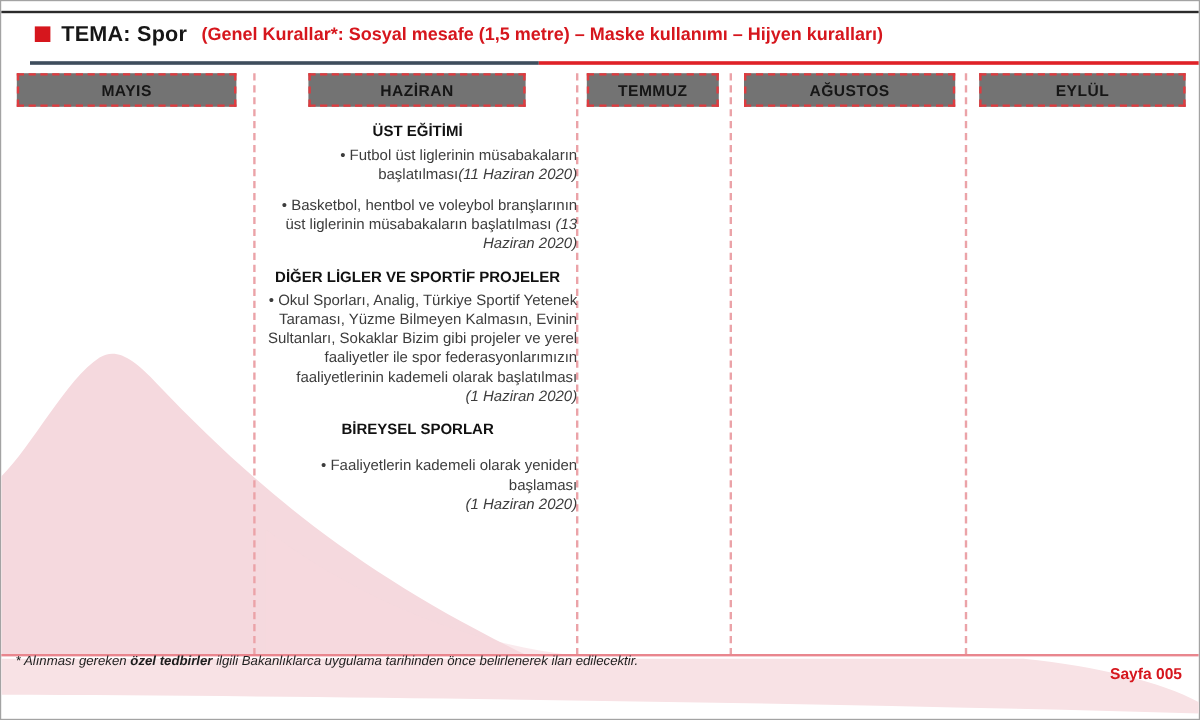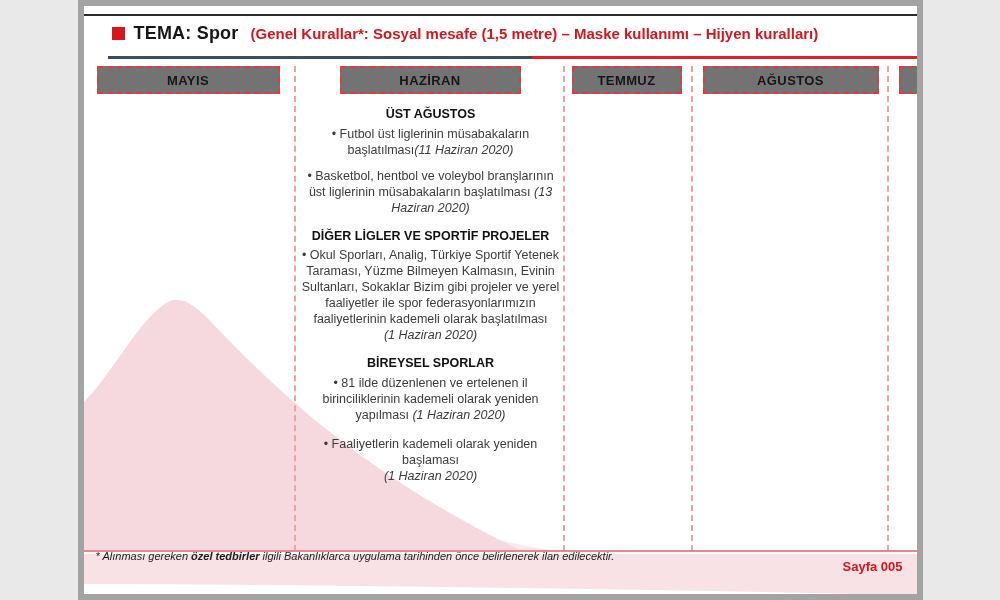--- a/index.html
+++ b/index.html
@@ -1,18 +1,18 @@
 <!DOCTYPE html>
 <html><head>
 <meta charset="utf-8">
 <style>
   html,body{margin:0;padding:0;background:#e9e9e9;}
   .page{
-    position:relative;width:845px;height:600px;margin:0 auto;
-    background:#ffffff;border:6px solid #a3a3a3;box-sizing:border-box;
+    position:relative;width:1000px;height:600px;margin:0 auto;
+    background:#ffffff;border:1px solid #a3a3a3;box-sizing:border-box;
     font-family:"Liberation Sans", sans-serif;overflow:hidden;
   }
   .top-rule{position:absolute;top:8px;left:0;width:100%;height:2px;background:#2b2b2b;}
   .header-row{position:absolute;top:17px;left:28px;display:flex;align-items:center;white-space:nowrap;}
   .title-bullet{width:13px;height:13px;background:#d6161d;margin-right:9px;flex:0 0 auto;}
   .page-title{font-size:18px;font-weight:bold;color:#161616;letter-spacing:.2px;}
   .page-subtitle{font-size:15px;font-weight:bold;color:#d6161d;margin-left:12px;}
   .rule-navy{position:absolute;top:50px;left:24px;width:424px;height:3px;background:#3e4d5c;}
   .rule-red{position:absolute;top:50px;left:448px;width:550px;height:3px;background:#df2127;}
   .month-box{
@@ -28,21 +28,21 @@
   .mb-eylul{left:815px;width:172px;}
   .v-sep{position:absolute;top:60px;height:485px;width:0;border-left:2px dashed #eba3a8;z-index:2;}
   .vs-1{left:210px;} .vs-2{left:479px;} .vs-3{left:607px;} .vs-4{left:803px;}
   .bg-svg{position:absolute;top:0;left:0;z-index:0;}
   .june-col{
     position:absolute;left:214px;top:101px;width:266px;z-index:2;
     text-align:center;font-size:12.5px;line-height:1.28;color:#3c3c3c;
   }
   .sec{margin-bottom:13px;}
   .sec-heading{font-weight:bold;color:#111;margin:0 0 3px 0;font-size:12.5px;line-height:1.25;}
-  .bullet{margin:0 0 10px 0;}
+  .bullet{margin:0 0 10px 0;text-align:right;}
   .bullet:last-child{margin-bottom:0;}
   .date{font-style:italic;}
   .date-line{font-style:italic;display:block;}
   .bottom-rule{position:absolute;top:544px;left:0;width:100%;height:2px;background:#e9868e;z-index:2;}
   .footer-note{
     position:absolute;top:544px;left:12px;z-index:3;
     font-size:11px;font-style:italic;color:#1d1d1d;white-space:nowrap;
   }
   .footer-note .bold{font-weight:bold;}
   .page-num{
@@ -89,33 +89,32 @@
   </div>
 
   <div class="v-sep vs-1"></div>
   <div class="v-sep vs-2"></div>
   <div class="v-sep vs-3"></div>
   <div class="v-sep vs-4"></div>
 
   <div class="june-col">
 
     <div class="sec">
-      <p class="sec-heading">ÜST AĞUSTOS</p>
+      <p class="sec-heading">ÜST EĞİTİMİ</p>
       <p class="bullet"><span>• Futbol üst liglerinin müsabakaların başlatılması</span><span class="date">(11 Haziran 2020)</span></p>
       <p class="bullet"><span>• Basketbol, hentbol ve voleybol branşlarının üst liglerinin müsabakaların başlatılması</span><span class="date"> (13 Haziran 2020)</span></p>
     </div>
 
     <div class="sec">
       <p class="sec-heading">DİĞER LİGLER VE SPORTİF PROJELER</p>
       <p class="bullet"><span>• Okul Sporları, Analig, Türkiye Sportif Yetenek Taraması, Yüzme Bilmeyen Kalmasın, Evinin Sultanları, Sokaklar Bizim gibi projeler ve yerel faaliyetler ile spor federasyonlarımızın faaliyetlerinin kademeli olarak başlatılması</span><span class="date-line">(1 Haziran 2020)</span></p>
     </div>
 
     <div class="sec">
       <p class="sec-heading">BİREYSEL SPORLAR</p>
-      <p class="bullet"><span>• 81 ilde düzenlenen ve ertelenen il birinciliklerinin kademeli olarak yeniden yapılması</span><span class="date"> (1 Haziran 2020)</span></p>
     </div>
 
     <div class="sec">
       <p class="bullet"><span>• Faaliyetlerin kademeli olarak yeniden başlaması</span><span class="date-line">(1 Haziran 2020)</span></p>
     </div>
 
   </div>
 
   <div class="bottom-rule"></div>
 

